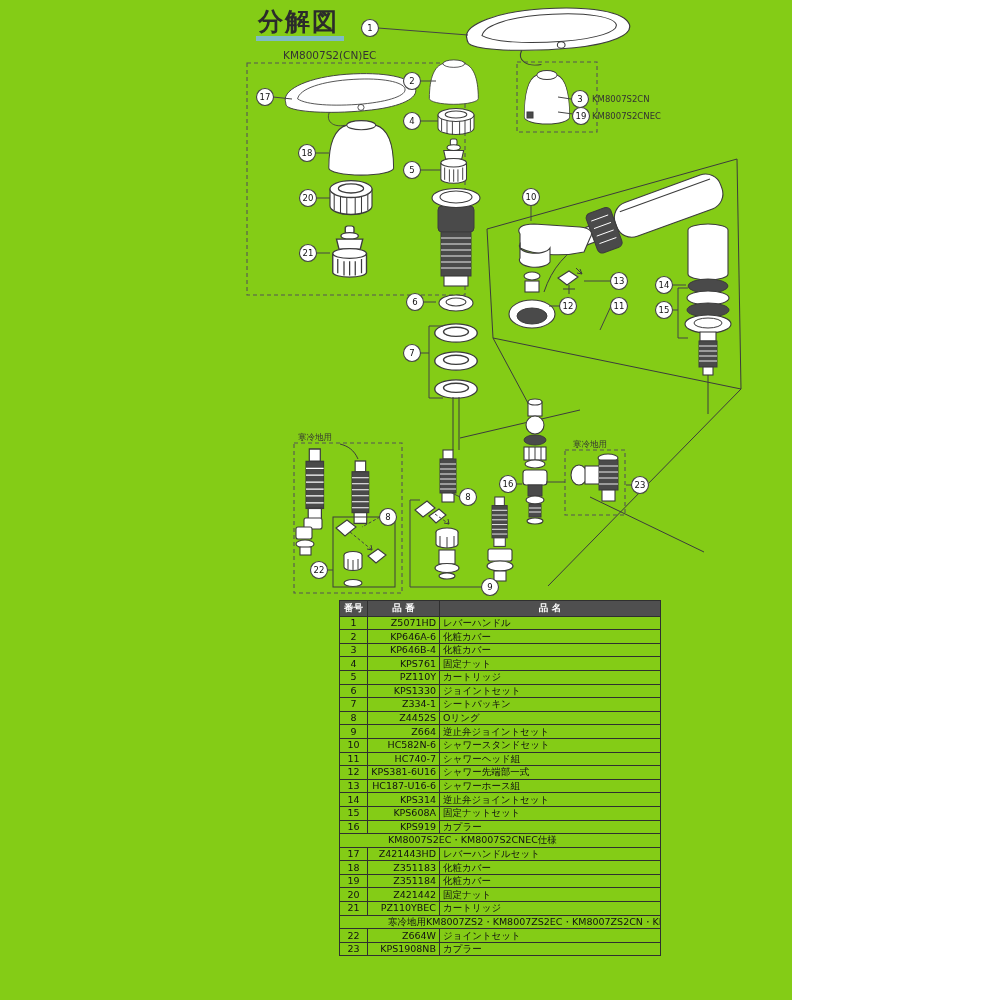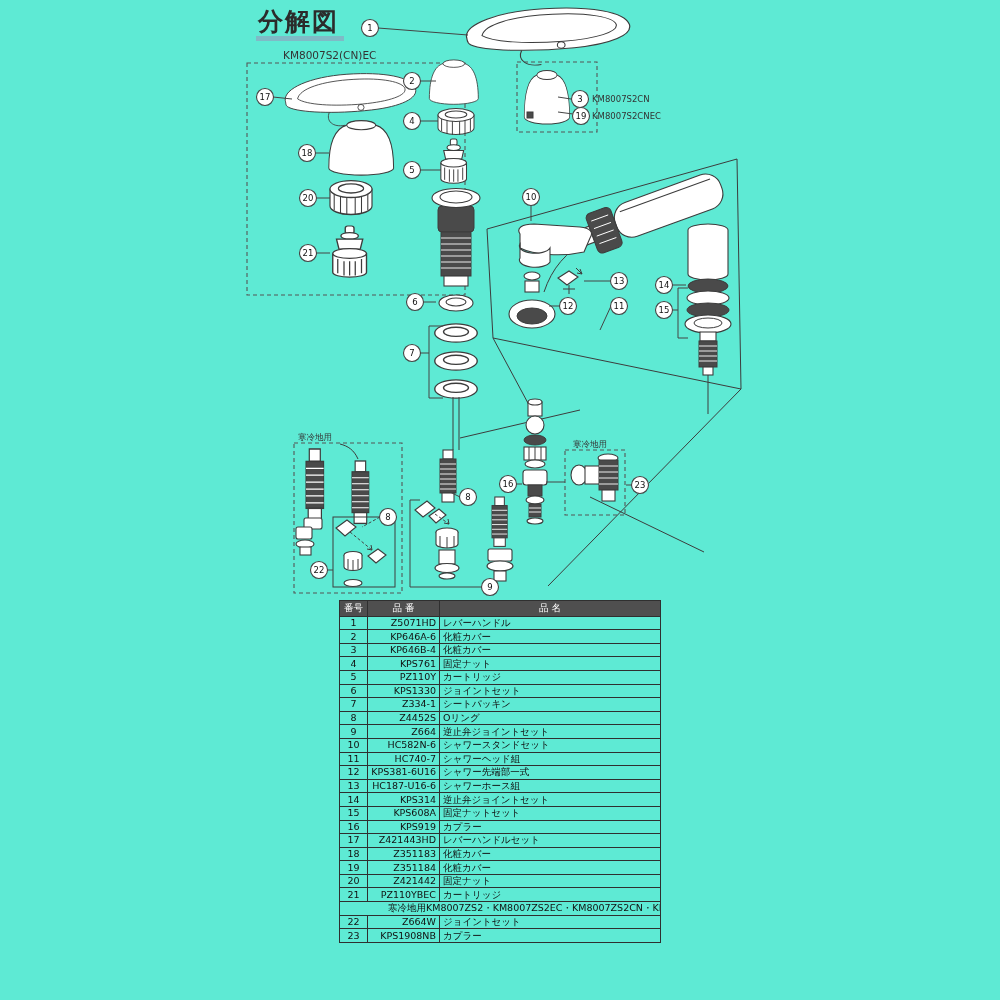--- a/index.html
+++ b/index.html
@@ -1,37 +1,37 @@
 <!DOCTYPE html>
 <html><head>
 <meta charset="utf-8">
 <style>
   html,body{margin:0;padding:0;background:#fff;}
-  #stage{position:relative;width:1000px;height:1000px;background:#5eead4;overflow:hidden;
+  #stage{position:relative;width:792px;height:1000px;background:#84cc16;overflow:hidden;
          font-family:"DejaVu Sans",sans-serif;}
   svg{position:absolute;left:0;top:0;}
   
   .pt{stroke:#3c3c3c;stroke-width:1.1;fill:#fff;}
   .dk{stroke:#3c3c3c;stroke-width:1;fill:#4a4a4a;}
   .hz{stroke:#fff;stroke-width:0.9;fill:none;}
   .ln{stroke:#3c3c3c;stroke-width:1;fill:none;}
   .ld{stroke:#444;stroke-width:1;fill:none;}
   .dashbox{fill:none;stroke:#555;stroke-width:1.1;stroke-dasharray:4 3;}
   .co{fill:#fff;stroke:#444;stroke-width:1.1;}
   .con{font-size:8.5px;text-anchor:middle;fill:#111;font-family:"DejaVu Sans",sans-serif;}
   .lbl{font-size:10.5px;fill:#333;font-family:"DejaVu Sans",sans-serif;}
   .lbl-sm{font-size:8.5px;fill:#333;font-family:"DejaVu Sans",sans-serif;}
   .ttl{font-size:25px;font-weight:bold;fill:#2b2b2b;letter-spacing:2px;
        font-family:"DejaVu Sans",sans-serif;}
   
   #parts-table{position:absolute;left:339px;top:600px;width:321px;border-collapse:collapse;
                table-layout:fixed;font-size:9.5px;color:#111;}
   #parts-table th,#parts-table td{border:1px solid #2f2f2f;height:12.6px;line-height:1.05;
                padding:0 3px;overflow:hidden;white-space:nowrap;}
-  #parts-table th{background:#4f4f4f;color:#fff;font-weight:normal;text-align:center;padding:1px 0;}
+  #parts-table th{background:#4f4f4f;color:#fff;font-weight:bold;text-align:center;padding:1px 0;}
   #parts-table td.no{text-align:center;padding:0 1px;}
   #parts-table td.code{text-align:right;}
   #parts-table td.name{text-align:left;margin-left:20px;}
   #parts-table td.section{text-align:left;padding-left:48px;}
   col.c-no{width:28px;} col.c-code{width:72px;} col.c-name{width:221px;}
 </style>
 </head>
 <body>
 
 <div id="stage">
@@ -478,20 +478,23 @@
           <td class="no">15</td>
           <td class="code">KPS608A</td>
           <td class="name">固定ナットセット</td>
         </tr>
         <tr>
           <td class="no">16</td>
           <td class="code">KPS919</td>
           <td class="name">カプラー</td>
         </tr>
         <tr>
+          <td colspan="3" class="section">KM8007S2EC・KM8007S2CNEC仕様</td>
+        </tr>
+        <tr>
           <td class="no">17</td>
           <td class="code">Z421443HD</td>
           <td class="name">レバーハンドルセット</td>
         </tr>
         <tr>
           <td class="no">18</td>
           <td class="code">Z351183</td>
           <td class="name">化粧カバー</td>
         </tr>
         <tr>

